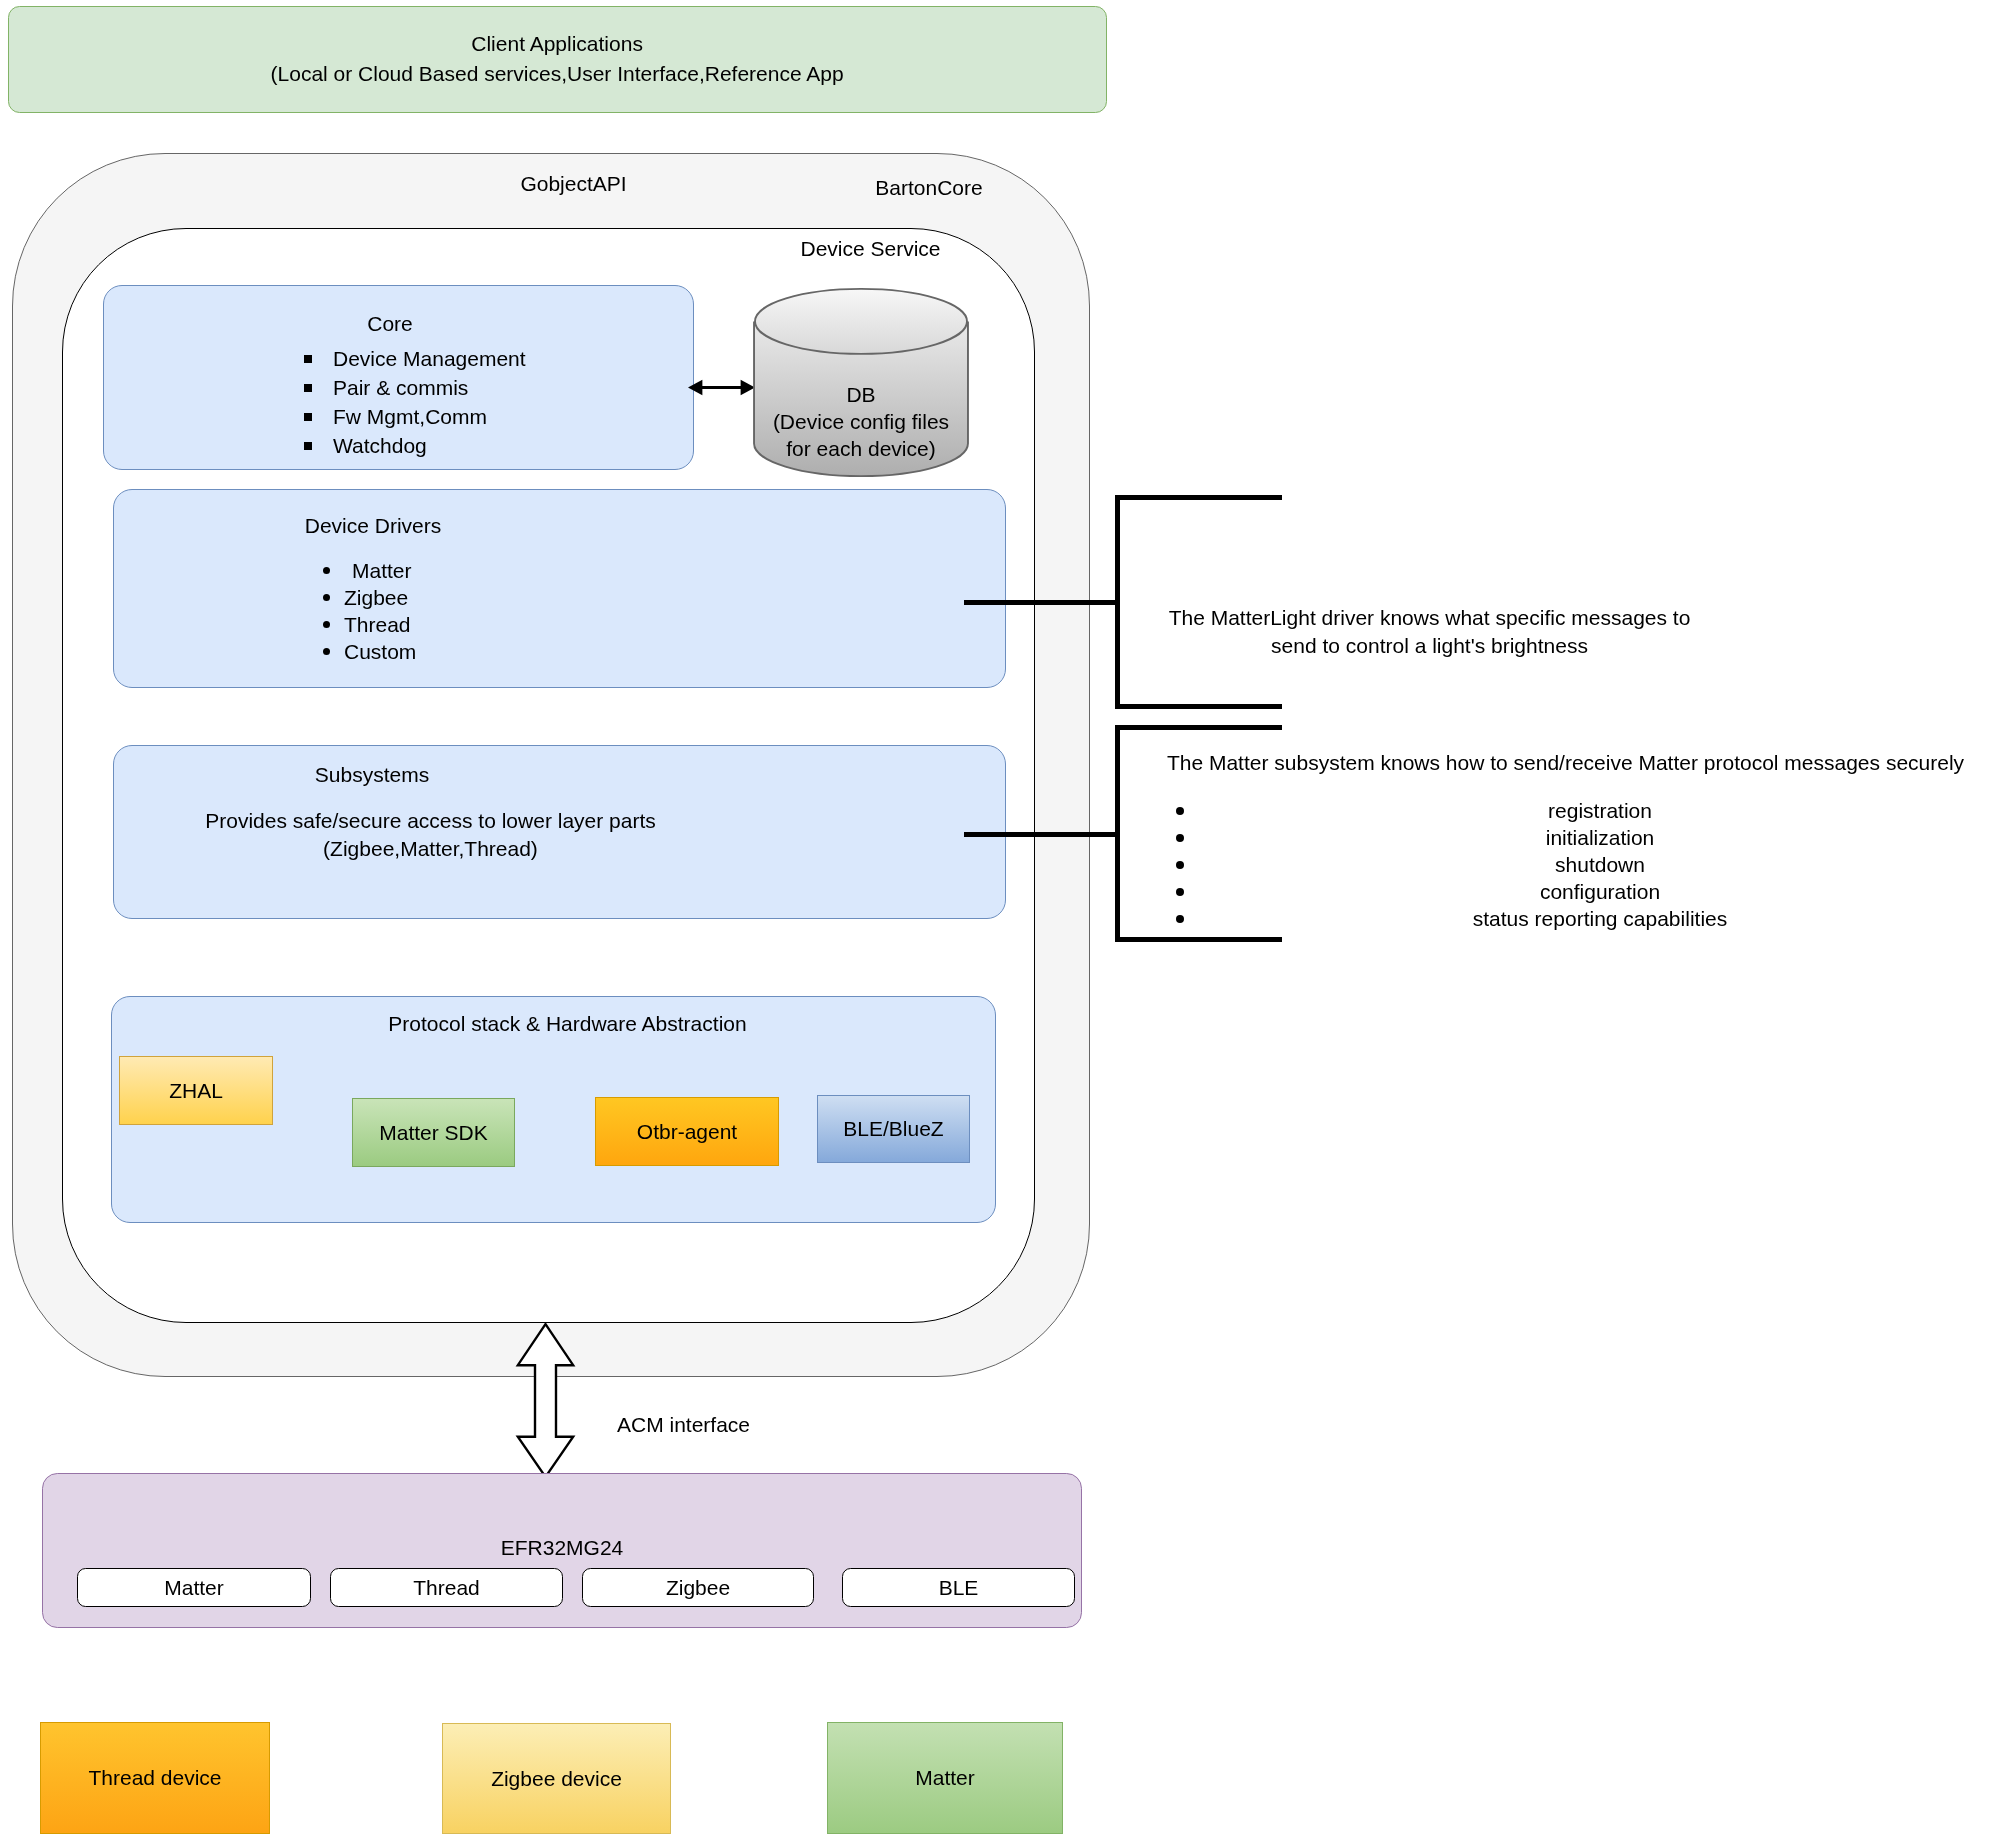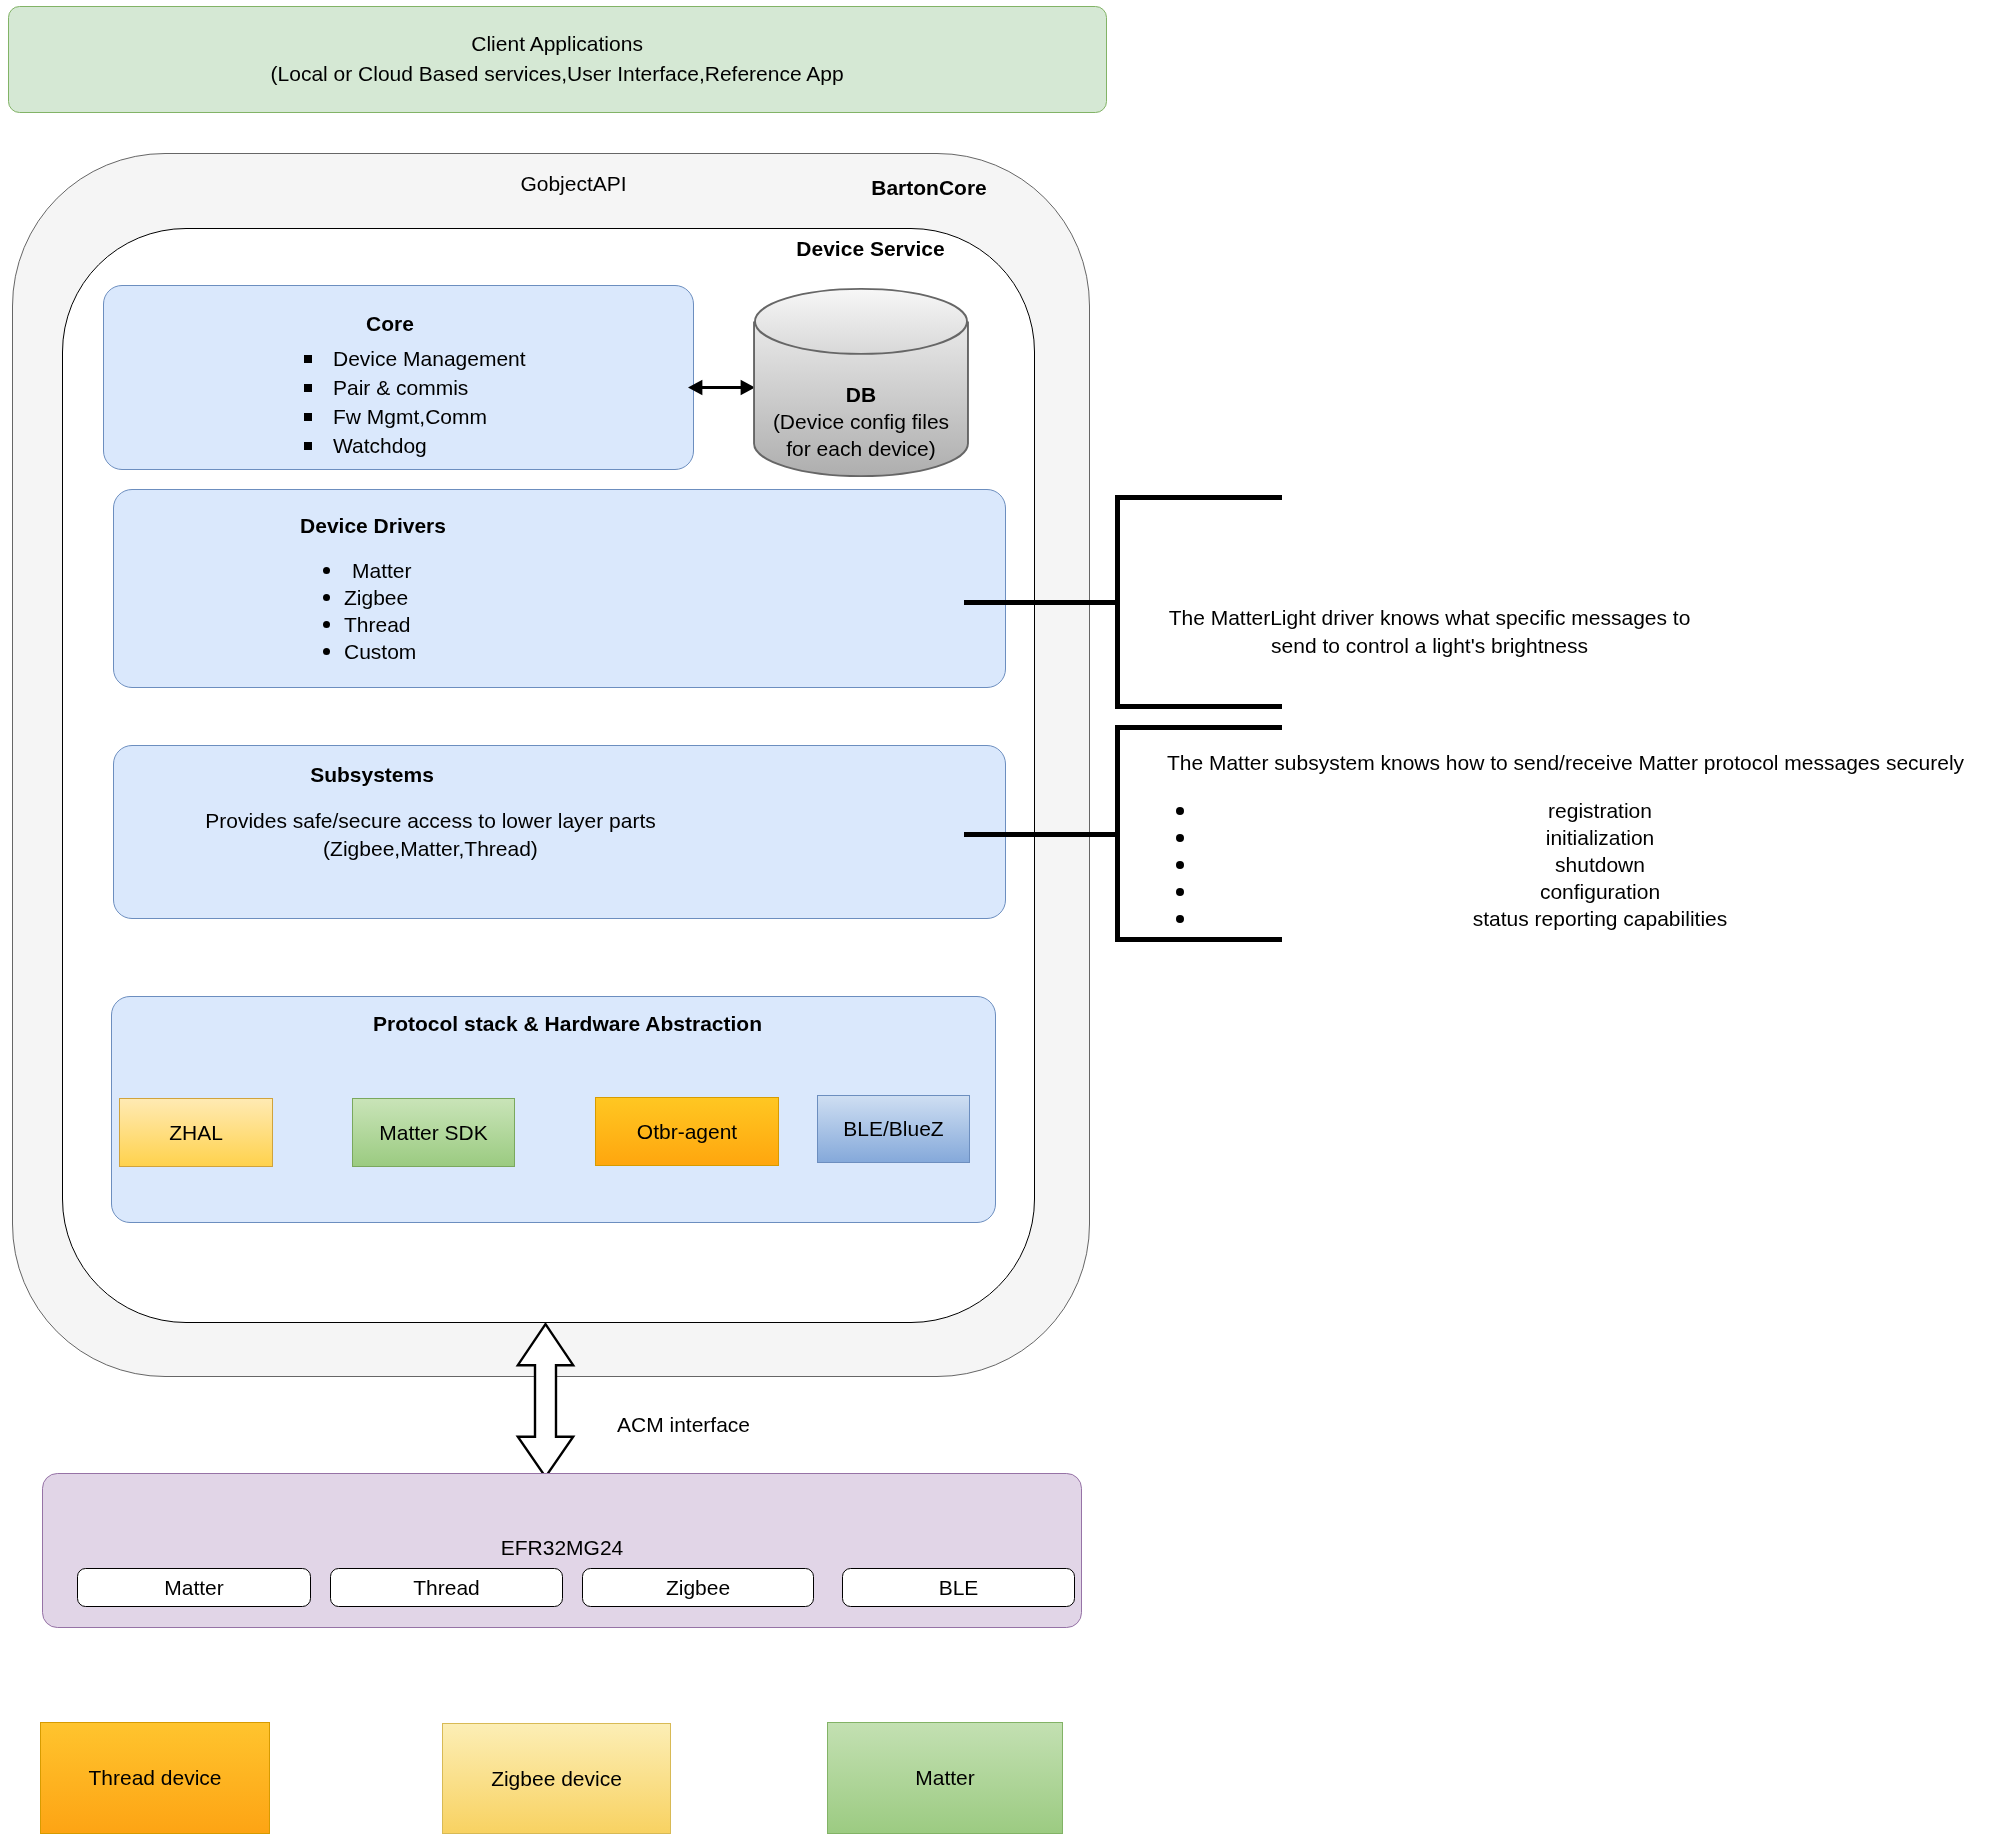--- a/index.html
+++ b/index.html
@@ -2,21 +2,21 @@
 <html><head>
 <meta charset="utf-8">
 <style>
   html,body{margin:0;padding:0;}
   body{
     width:2009px;height:1837px;position:relative;background:#ffffff;
     font-family:"Liberation Sans", sans-serif;color:#000;font-size:21px;
   }
   .abs{position:absolute;box-sizing:border-box;}
   .ctr{text-align:center;}
-  .b{font-weight:bold;}
+  .b{font-weight:normal;}
 
   
   .client-box{left:7.6px;top:5.7px;width:1099px;height:107px;background:#d5e8d4;
     border:1.9px solid #82b366;border-radius:11.5px;display:flex;flex-direction:column;
     justify-content:center;align-items:center;line-height:30px;}
 
   
   .barton{left:11.5px;top:153px;width:1078px;height:1224px;background:#f5f5f5;
     border:1.9px solid #666;border-radius:153px;}
   .devsvc{left:62px;top:228px;width:973px;height:1095px;background:#fff;
@@ -49,21 +49,21 @@
 
   
   .subsys-box{left:113px;top:745px;width:893px;height:174px;}
   .subsys-title{left:286px;top:763px;width:172px;}
   .subsys-desc{left:113px;top:807px;width:593px;line-height:28px;padding-left:42px;}
 
   
   .proto-box{left:111px;top:996px;width:885px;height:227px;}
   .proto-title{left:111px;top:1012px;width:885px;margin-left:14px;}
   .module{height:69px;display:flex;align-items:center;justify-content:center;box-sizing:border-box;}
-  .mod-zhal{left:119px;top:1098px;width:154px;background:linear-gradient(#ffeab3,#ffd24d);border:1.9px solid #d0a33c;}
+  .mod-zhal{left:119px;top:1056px;width:154px;background:linear-gradient(#ffeab3,#ffd24d);border:1.9px solid #d0a33c;}
   .mod-matter{left:352px;top:1098px;width:163px;background:linear-gradient(#c9e4b8,#9bcb81);border:1.9px solid #7aa85e;}
   .mod-otbr{left:595px;top:1097px;width:184px;background:linear-gradient(#ffc722,#ffa60e);border:1.9px solid #d79b00;}
   .mod-ble{left:817px;top:1095px;width:153px;height:68px;background:linear-gradient(#cedef2,#85a9da);border:1.9px solid #6c8ebf;}
 
   
   .hline{background:#000;height:4.8px;}
   .vline{background:#000;width:4.8px;}
   .conn1{left:964px;top:600px;width:153px;}
   .conn2{left:964px;top:832px;width:153px;}
   .br1-v{left:1115px;top:495px;height:214px;}

